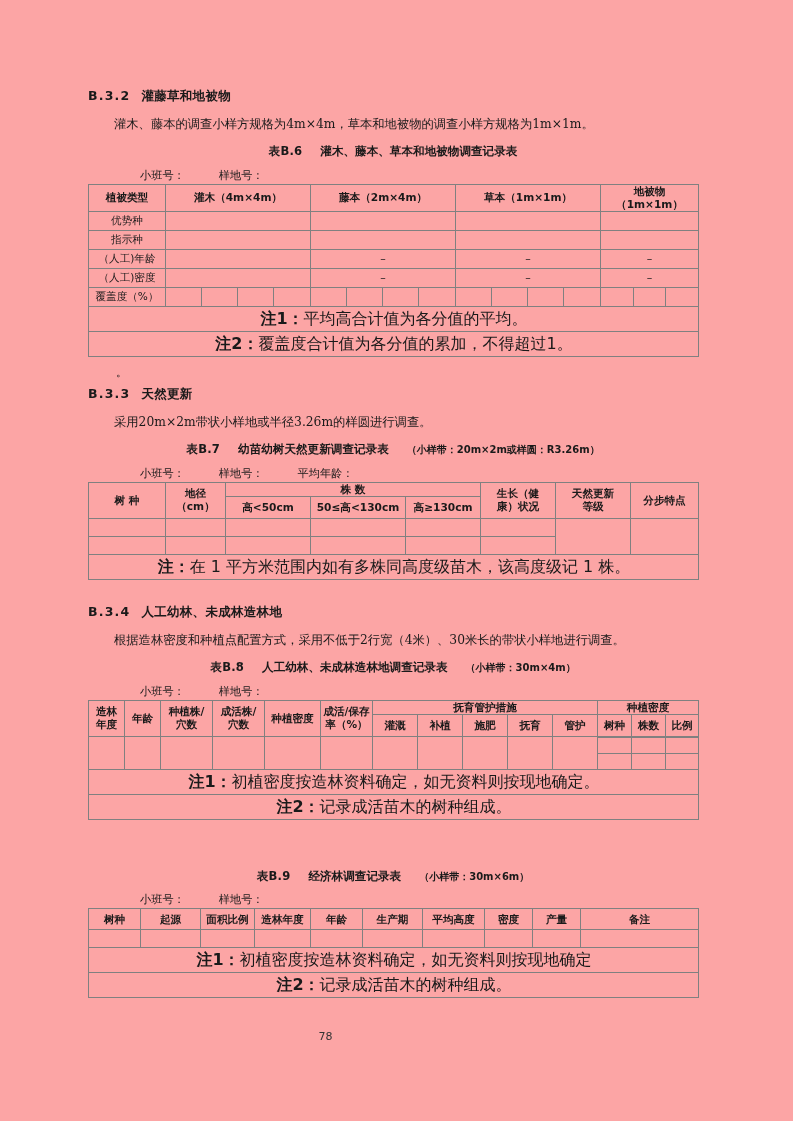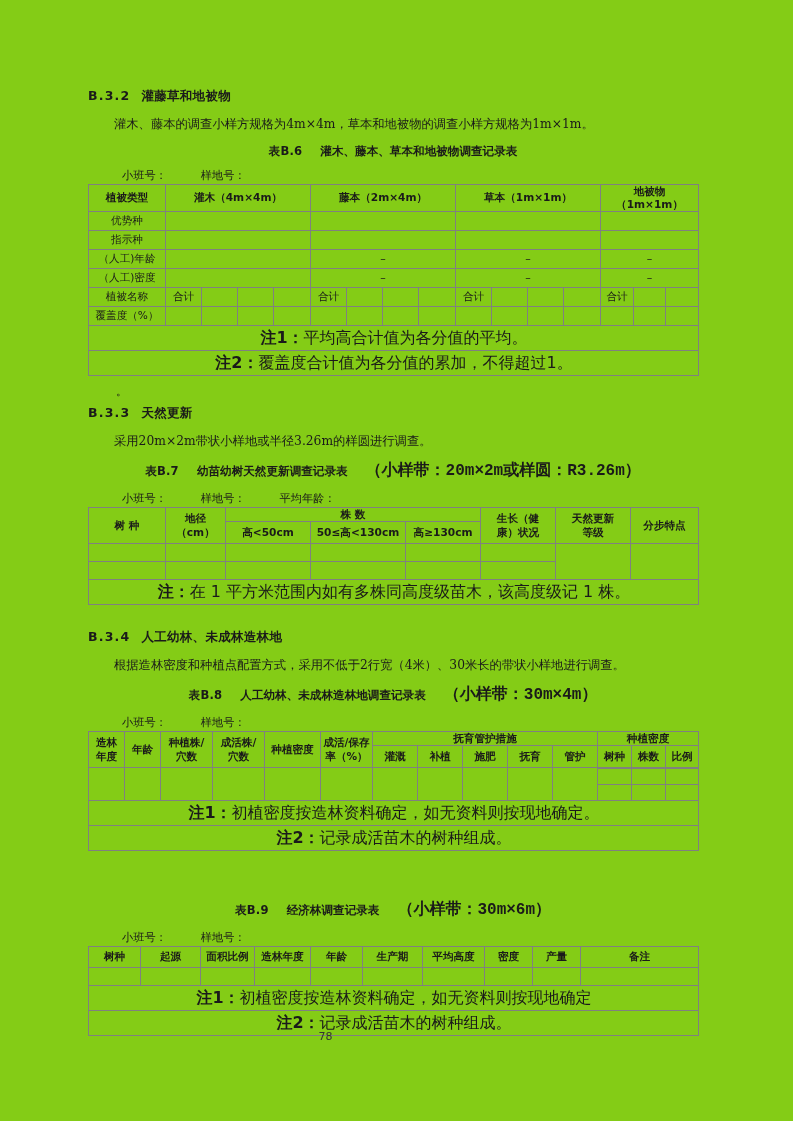--- a/index.html
+++ b/index.html
@@ -8,21 +8,21 @@
     background: #ffffff;
   }
   body {
     font-family: "DejaVu Sans", "Liberation Sans", sans-serif;
     color: #1a1a1a;
   }
   #page {
     position: relative;
     width: 793px;
     height: 1121px;
-    background: #84cc16;
+    background: #fca5a5;
     overflow: hidden;
   }
   .content {
     position: absolute;
     left: 88px;
     top: 88px;
     width: 610px;
   }
 
   
@@ -61,32 +61,32 @@
     font-size: 11.6px;
     font-weight: bold;
     text-align: center;
     margin: 0;
     padding: 0;
     line-height: 1.4;
     white-space: nowrap;
   }
   .tbl-caption .cap-label { letter-spacing: 0.2px; }
   .tbl-caption .cap-title { margin-left: 18px; }
-  .tbl-caption .cap-extra { margin-left: 18px; font-size: 16px; font-family: Liberation Mono, monospace; }
+  .tbl-caption .cap-extra { margin-left: 18px; font-size: 10px; }
 
   .fieldline {
     font-family: "DejaVu Sans", "Liberation Sans", sans-serif;
     font-size: 11.2px;
     margin: 0;
     padding: 0 0 1px 0;
     line-height: 1.35;
     white-space: nowrap;
   }
   .fieldline span { display: inline-block; }
-  .fl-1 { margin-left: 34px; }
+  .fl-1 { margin-left: 52px; }
   .fl-2 { margin-left: 34px; }
   .fl-3 { margin-left: 34px; }
 
   
   table.doc {
     border-collapse: collapse;
     width: 610px;
     table-layout: fixed;
     font-family: "DejaVu Sans", "Liberation Sans", sans-serif;
     font-size: 10.6px;
@@ -197,38 +197,20 @@
           <td colspan="4" class="dash">–</td>
           <td colspan="4" class="dash">–</td>
           <td colspan="3" class="dash">–</td>
         </tr>
         <tr>
           <td class="hdr-b" style="height:18px">（人工)密度</td>
           <td colspan="4"></td>
           <td colspan="4" class="dash">–</td>
           <td colspan="4" class="dash">–</td>
           <td colspan="3" class="dash">–</td>
-        </tr>
-        <tr>
-          <td style="height:18px">植被名称</td>
-          <td>合计</td>
-          <td></td>
-          <td></td>
-          <td></td>
-          <td>合计</td>
-          <td></td>
-          <td></td>
-          <td></td>
-          <td>合计</td>
-          <td></td>
-          <td></td>
-          <td></td>
-          <td>合计</td>
-          <td></td>
-          <td></td>
         </tr>
         <tr>
           <td style="height:18px">覆盖度（%）</td>
           <td></td>
             <td></td>
             <td></td>
             <td></td>
           <td></td>
             <td></td>
             <td></td>

